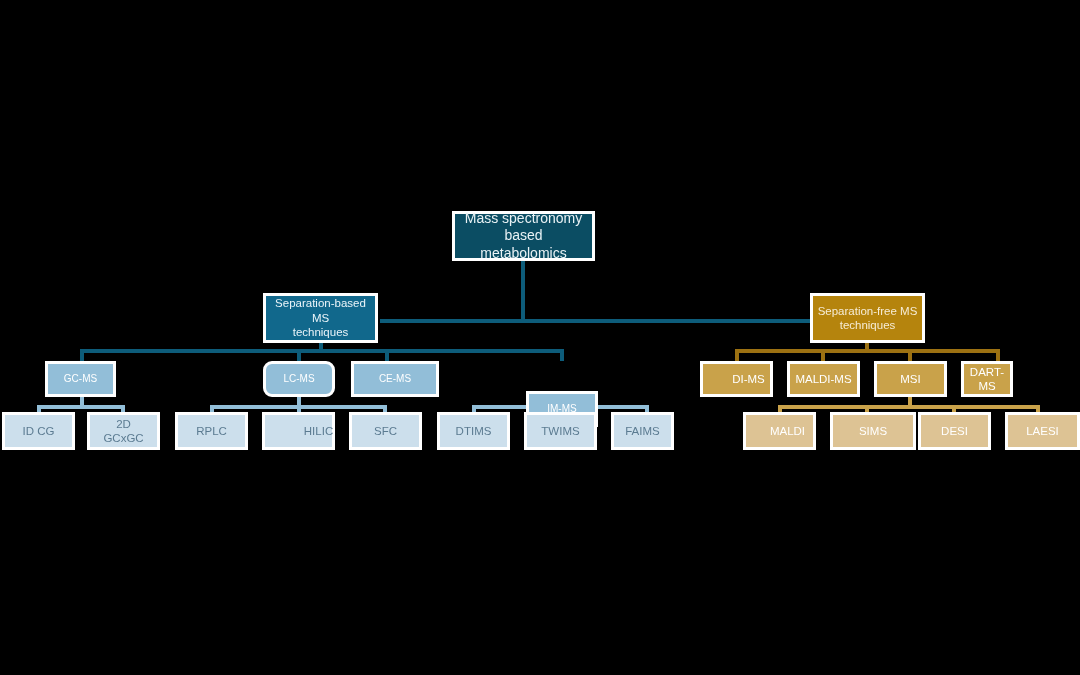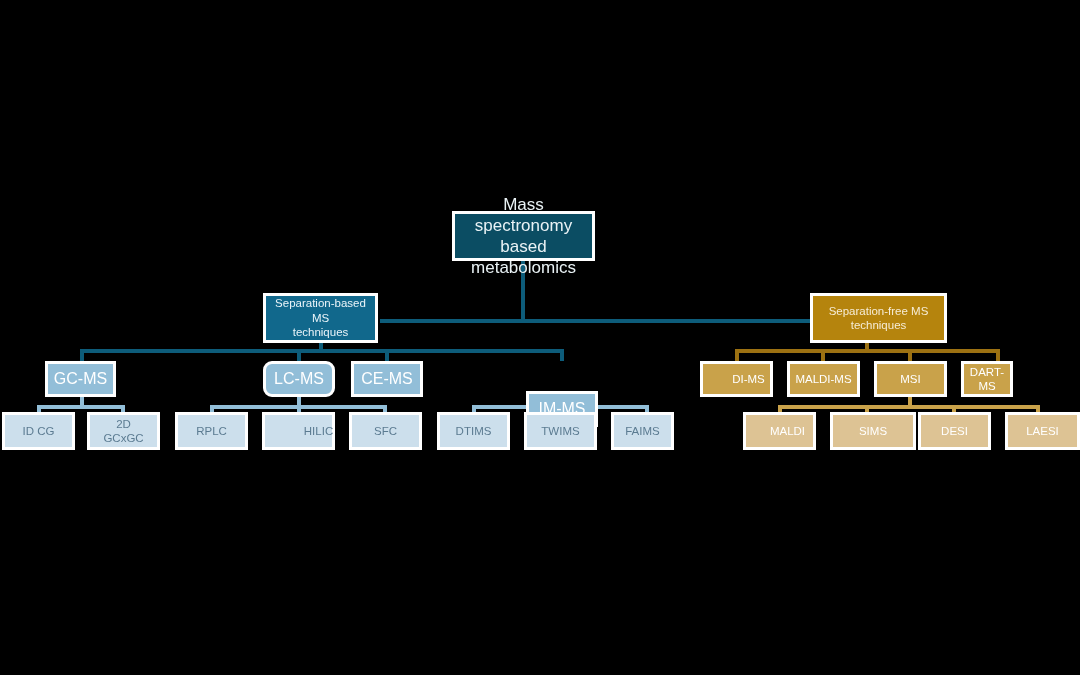--- a/index.html
+++ b/index.html
@@ -31,42 +31,42 @@
     text-align: center;
     border: 3px solid #ffffff;
     line-height: 1.25;
     white-space: pre-line;
   }
 
   
   .lvl-root {
     background: #0b4d63;
     color: #e9f2f5;
-    font-size: 17px;
+    font-size: 14px;
   }
 
   
   .lvl2-blue {
     background: #11688c;
     color: #eaf4f9;
     font-size: 11.5px;
   }
 
   
   .lvl2-gold {
     background: #b5840d;
     color: #f6ecd6;
     font-size: 11.5px;
   }
 
   
   .lvl3-blue {
     background: #92bed8;
     color: #ffffff;
-    font-size: 16px;
+    font-size: 10px;
   }
 
   
   .lvl3-gold {
     background: #cba css-placeholder;
   }
   .lvl3-gold {
     background: #c9a24a;
     color: #ffffff;
     font-size: 11.5px;
@@ -131,26 +131,26 @@
   <div class="conn" style="left:865px; top:405px; width:4px; height:9px; background:#c9a24a;"></div>
   <div class="conn" style="left:952px; top:405px; width:4px; height:9px; background:#c9a24a;"></div>
   <div class="conn" style="left:1036px; top:405px; width:4px; height:9px; background:#c9a24a;"></div>
 
   <div class="node lvl-root" style="left:452px; top:211px; width:143px; height:50px;">Mass spectronomy based
 metabolomics</div>
 
   <div class="node lvl2-blue" style="left:263px; top:293px; width:115px; height:50px;">Separation-based MS
 techniques</div>
 
-  <div class="node lvl2-gold" style="left:810px; top:293px; width:137px; height:50px;">Separation-free MS
+  <div class="node lvl2-gold" style="left:810px; top:293px; width:115px; height:50px;">Separation-free MS
 techniques</div>
 
   <div class="node lvl3-blue" style="left:45px; top:361px; width:71px; height:36px;">GC-MS</div>
   <div class="node lvl3-blue" style="left:263px; top:361px; width:72px; height:36px;border-radius:9px;">LC-MS</div>
-  <div class="node lvl3-blue" style="left:351px; top:361px; width:72px; height:36px;">CE-MS</div>
+  <div class="node lvl3-blue" style="left:351px; top:361px; width:88px; height:36px;">CE-MS</div>
   <div class="node lvl3-blue" style="left:526px; top:361px; width:72px; height:36px;margin-top:30px;">IM-MS</div>
 
   <div class="node lvl3-gold" style="left:700px; top:361px; width:73px; height:36px;padding-left:24px;">DI-MS</div>
   <div class="node lvl3-gold" style="left:787px; top:361px; width:73px; height:36px;">MALDI-MS</div>
   <div class="node lvl3-gold" style="left:874px; top:361px; width:73px; height:36px;">MSI</div>
   <div class="node lvl3-gold" style="left:961px; top:361px; width:52px; height:36px;">DART-MS</div>
 
   <div class="node lvl4-blue" style="left:2px; top:412px; width:73px; height:38px;">ID CG</div>
   <div class="node lvl4-blue" style="left:87px; top:412px; width:73px; height:38px;">2D
 GCxGC</div>

